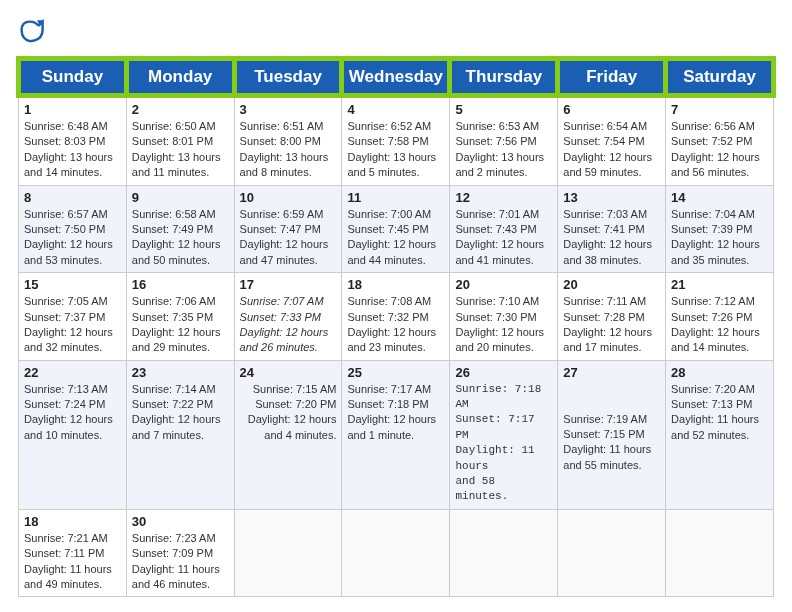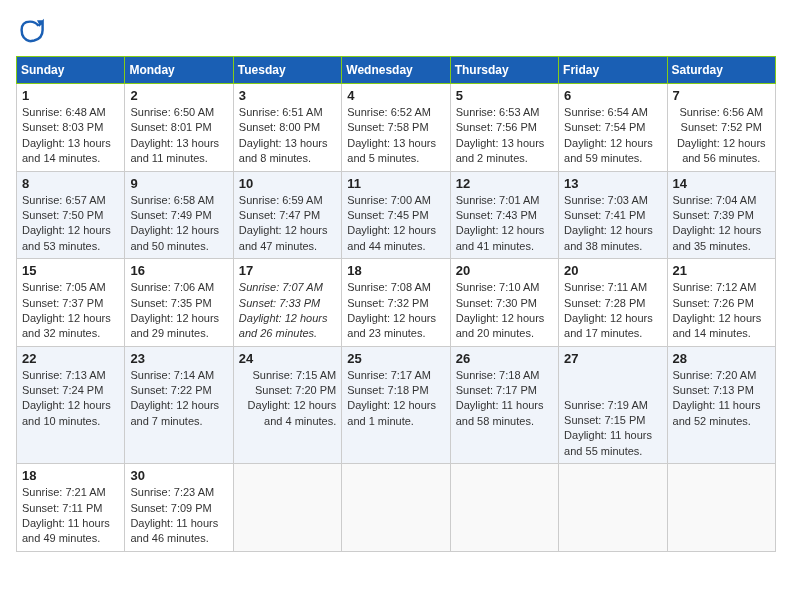--- a/index.html
+++ b/index.html
@@ -46,24 +46,24 @@
     }
     table {
       width: 100%;
       border-collapse: collapse;
       font-size: 11px;
     }
     thead tr th {
       background: #1a5fb4;
       color: #fff;
       padding: 6px 4px;
-      text-align: left;
-      font-size: 12px;
+      text-align: center;
+      font-size: 17px;
       font-weight: bold;
-      border: 1px solid #84cc16;
+      border: 5px solid #84cc16;
     }
     tbody tr td {
       border: 1px solid #ccc;
       vertical-align: top;
       padding: 4px 5px;
       width: 108px;
       min-height: 70px;
       background: #fff;
     }
     tbody tr:nth-child(even) td {
@@ -158,21 +158,21 @@
         </td>
         <td>
           <span class="day-num">6</span>
           <div class="day-info" style="white-space: pre-line;">Sunrise: 6:54 AM
 Sunset: 7:54 PM
 Daylight: 12 hours
 and 59 minutes.</div>
         </td>
         <td>
           <span class="day-num">7</span>
-          <div class="day-info" style="white-space: pre-line; text-align: center;">Sunrise: 6:56 AM
+          <div class="day-info" style="white-space: pre-line;">Sunrise: 6:56 AM
 Sunset: 7:52 PM
 Daylight: 12 hours
 and 56 minutes.</div>
         </td>
       </tr>
       <tr>
         <td>
           <span class="day-num">8</span>
           <div class="day-info" style="white-space: pre-line;">Sunrise: 6:57 AM
 Sunset: 7:50 PM
@@ -297,21 +297,21 @@
         </td>
         <td>
           <span class="day-num">25</span>
           <div class="day-info" style="white-space: pre-line;">Sunrise: 7:17 AM
 Sunset: 7:18 PM
 Daylight: 12 hours
 and 1 minute.</div>
         </td>
         <td>
           <span class="day-num">26</span>
-          <div class="day-info" style="white-space: pre-line;">Sunrise: 7:18 AM
+          <div class="day-info" style="white-space: pre-line; font-family: Liberation Mono, monospace;">Sunrise: 7:18 AM
 Sunset: 7:17 PM
 Daylight: 11 hours
 and 58 minutes.</div>
         </td>
         <td>
           <span class="day-num">27</span>
           <div class="day-info" style="white-space: pre-line; margin-top: 32px;">Sunrise: 7:19 AM
 Sunset: 7:15 PM
 Daylight: 11 hours
 and 55 minutes.</div>

